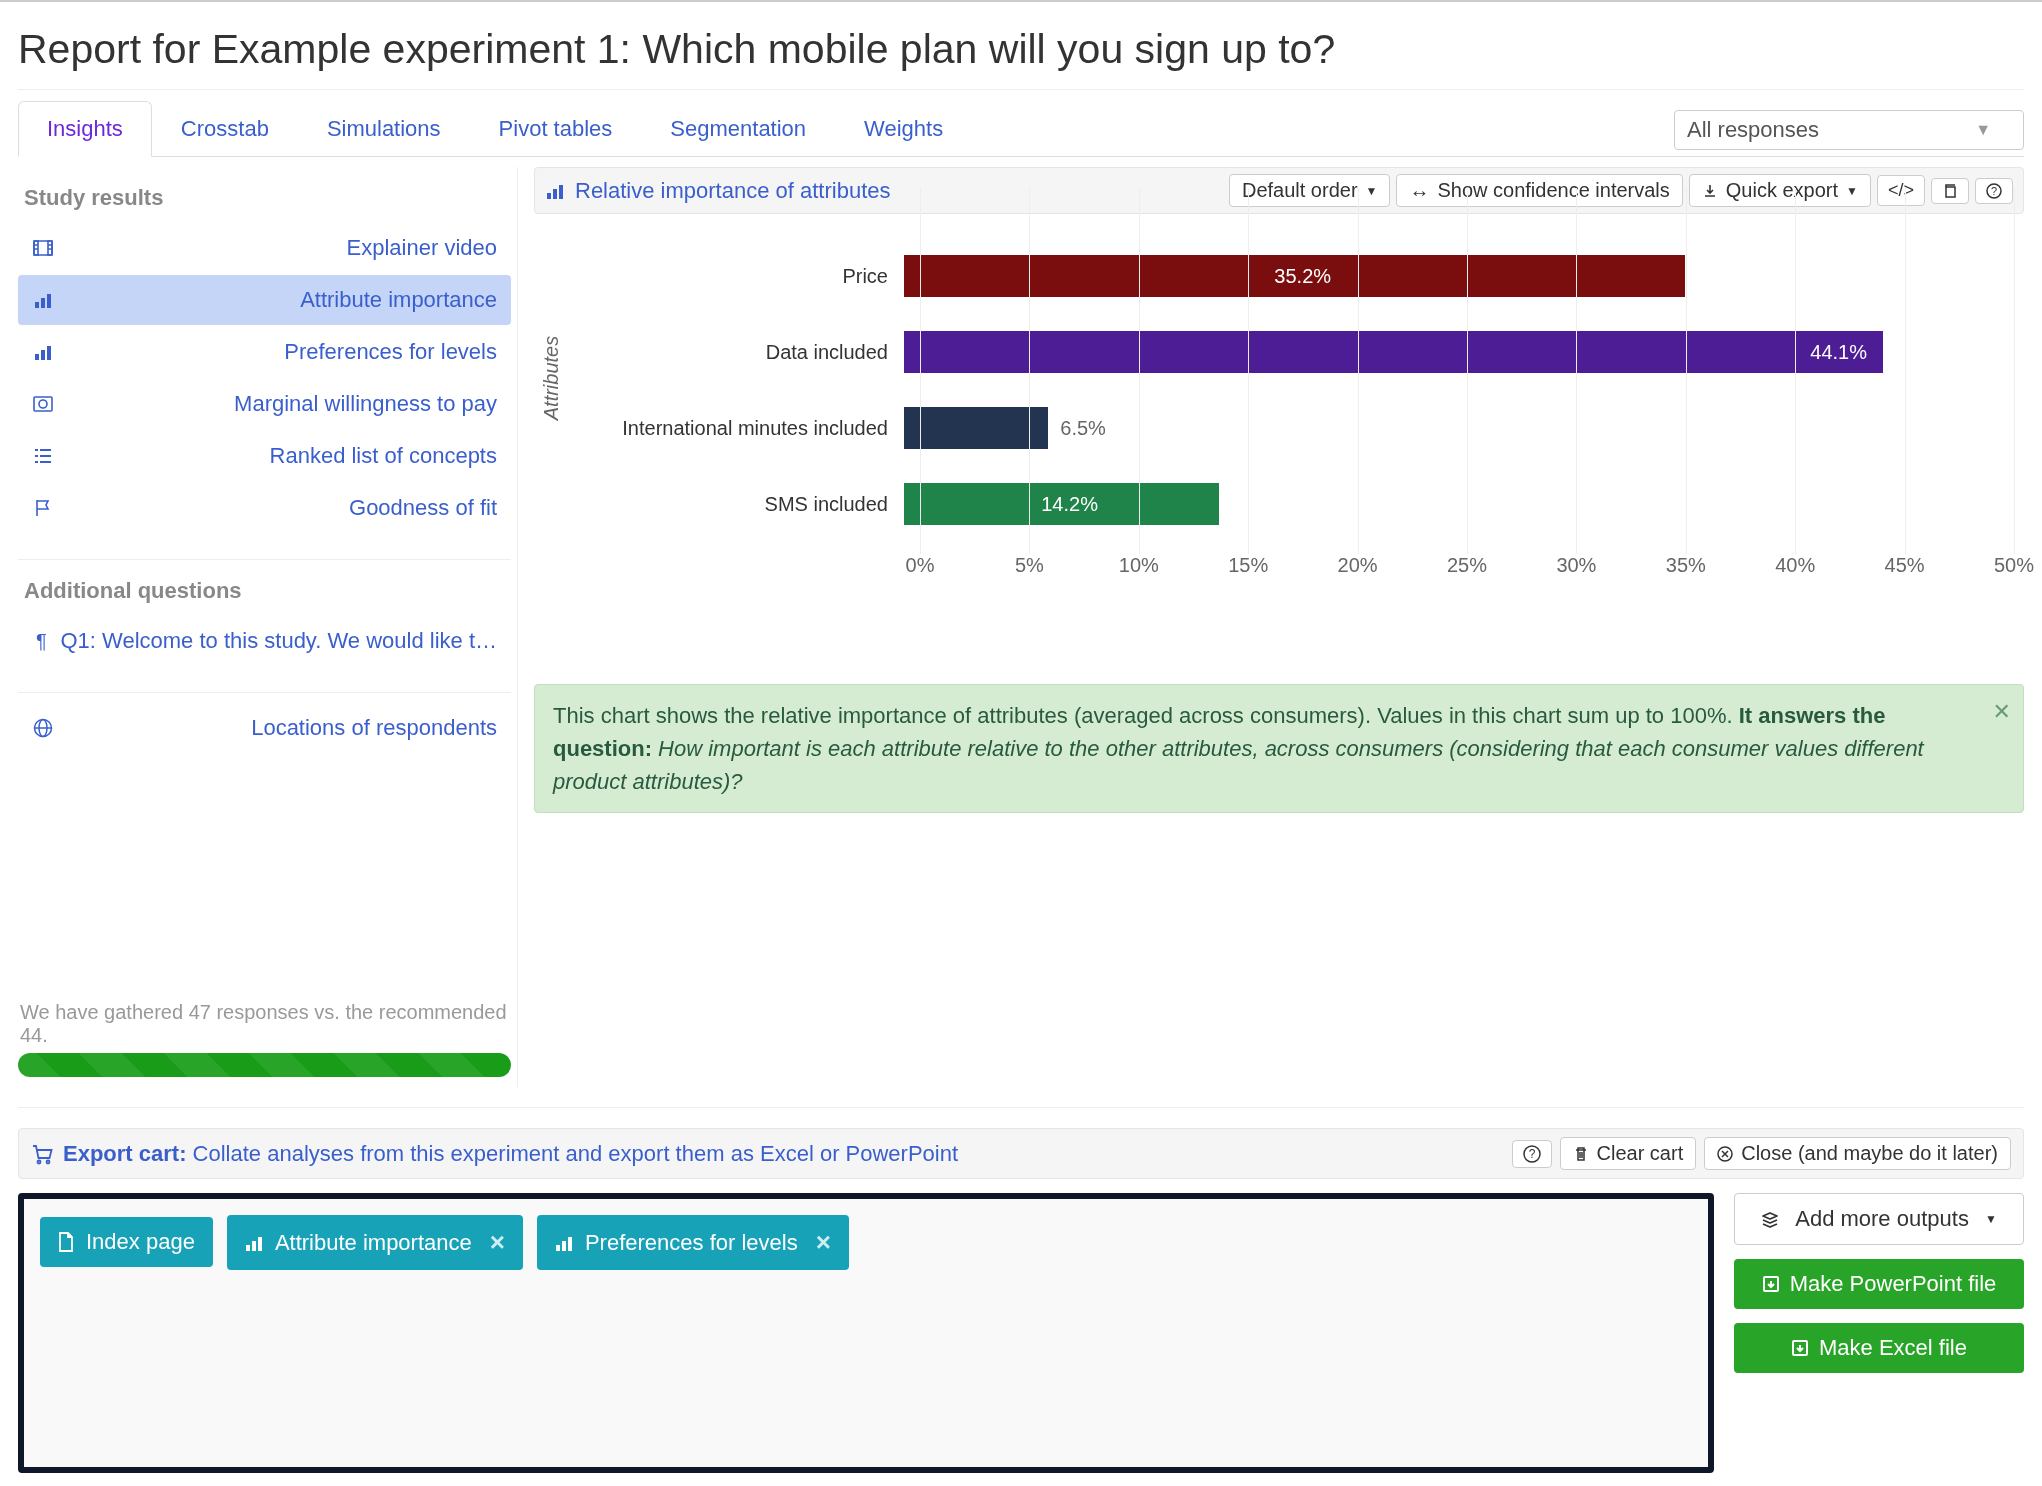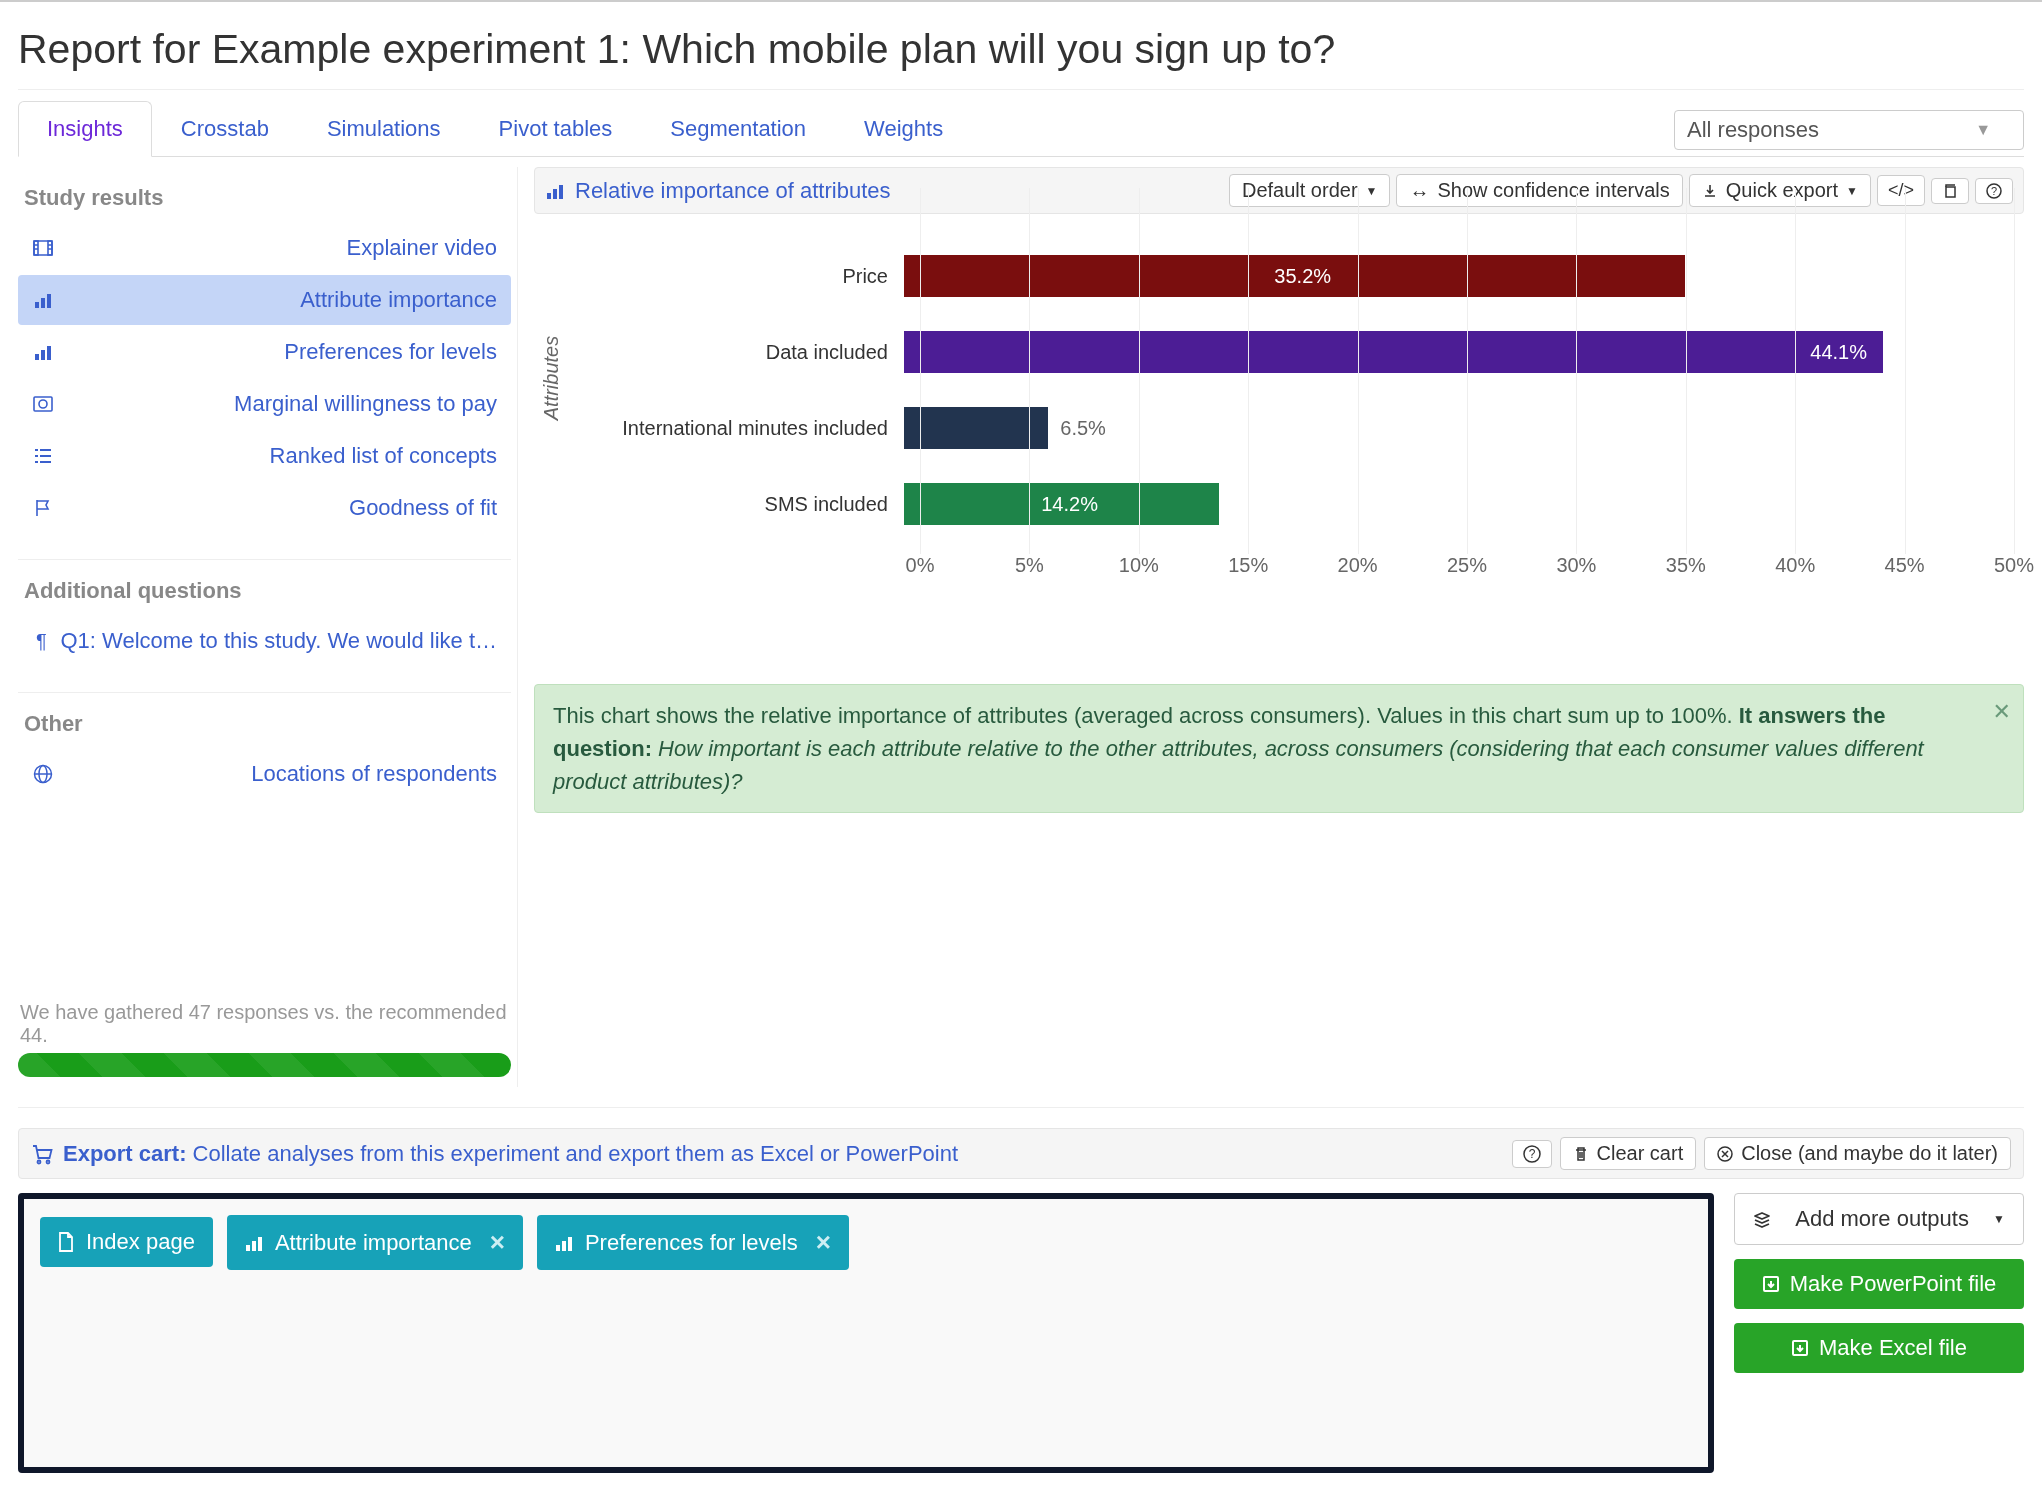--- a/index.html
+++ b/index.html
@@ -285,21 +285,21 @@
 }
 .btn-default {
   background: #fff;
   border: 1px solid #ccc;
   border-radius: 4px;
   padding: 12px 16px;
   font-size: 22px;
   display: flex;
   align-items: center;
   justify-content: center;
-  gap: 24px;
+  gap: 16px;
   cursor: pointer;
 }
 .btn-success {
   background: #28a428;
   color: #fff;
   border: none;
   border-radius: 4px;
   padding: 12px 16px;
   font-size: 22px;
   display: flex;
@@ -403,21 +403,20 @@
       </div>
 
     <div class="side-divider"></div>
     <div class="section-head">Additional questions</div>
     <div class="side-item">
       <span class="icn">¶</span>
       <span>Q1: Welcome to this study. We would like t…</span>
     </div>
 
     <div class="side-divider"></div>
-    <div class="section-head">Other</div>
     <div class="side-item">
       <span class="icn">
         <svg width="20" height="20" viewBox="0 0 20 20">
             <circle cx="10" cy="10" r="8.5" fill="none" stroke="#3a5fcd" stroke-width="1.5"></circle>
             <ellipse cx="10" cy="10" rx="4" ry="8.5" fill="none" stroke="#3a5fcd" stroke-width="1.5"></ellipse>
             <line x1="1.5" y1="10" x2="18.5" y2="10" stroke="#3a5fcd" stroke-width="1.5"></line>
           </svg>
       </span>
       <span>Locations of respondents</span>
     </div>

